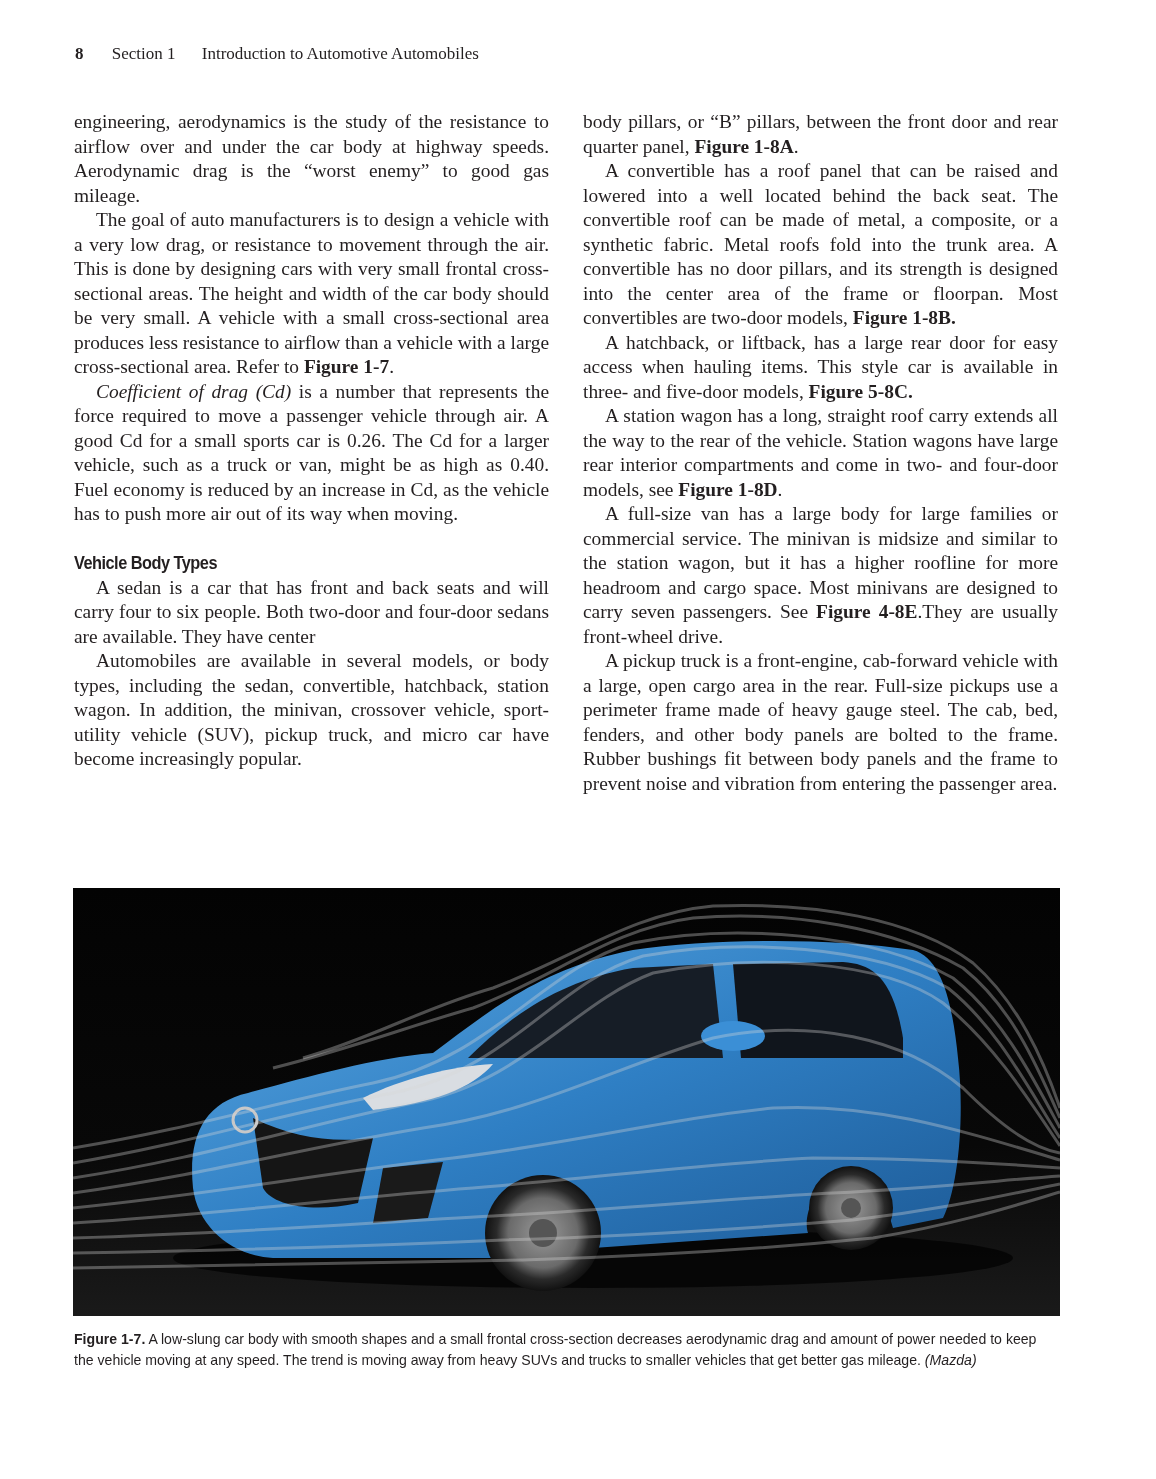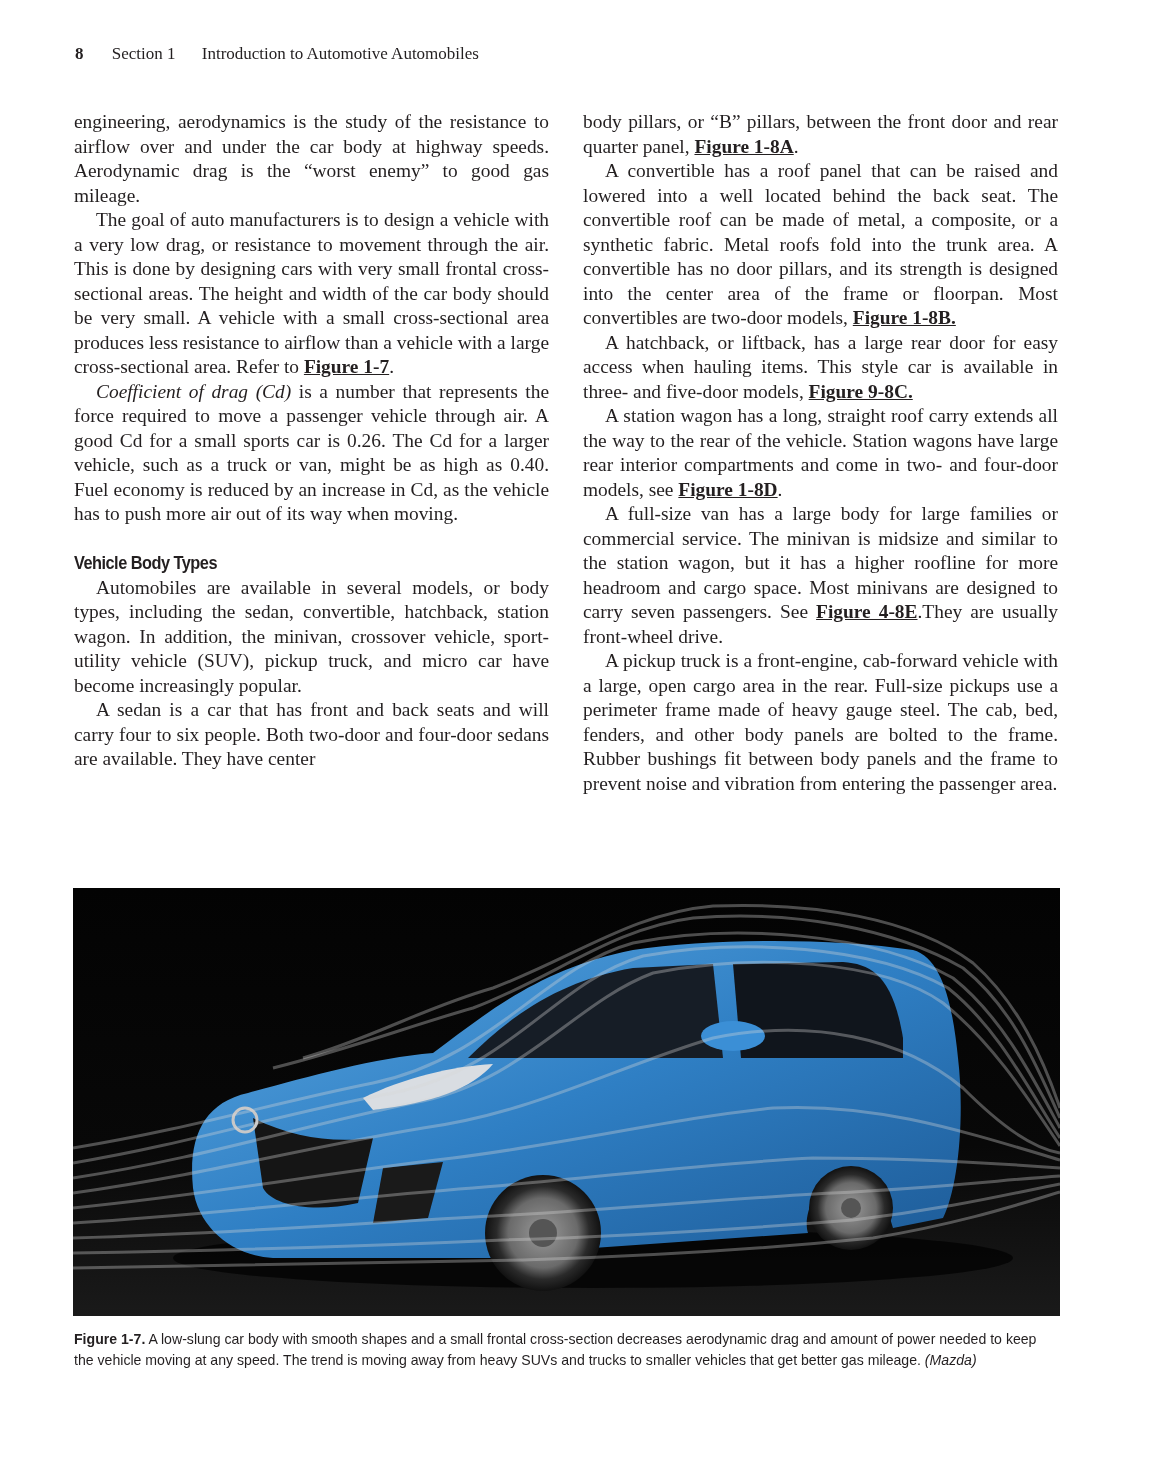--- a/index.html
+++ b/index.html
@@ -12,21 +12,21 @@
   .running-head .section { margin-right: 22px; }
   .col {
     position: absolute; top: 110px; width: 475px;
     font-family: "Liberation Serif", "DejaVu Serif", serif;
     font-size: 19.4px; line-height: 24.5px; text-align: justify; color: #231f20;
   }
   .col.left { left: 74px; }
   .col.right { left: 583px; }
   .col p { margin: 0; text-indent: 22px; hyphens: manual; }
   .col p.noindent { text-indent: 0; }
-  .col b { font-weight: bold; text-decoration: underline; }
+  .col b { font-weight: bold; }
   .col .italic-term { font-style: italic; font-weight: normal; }
   .col h2 {
     font-family: "Liberation Sans", sans-serif; font-weight: bold;
     font-size: 19px; letter-spacing: -0.6px; margin: 24px 0 1px 0; line-height: 24px;
     transform: scaleX(0.86); transform-origin: left;
   }
   .figure {
     position: absolute; left: 73px; top: 888px; width: 987px; height: 428px;
     background: #050505; overflow: hidden;
   }
@@ -47,28 +47,28 @@
   <span class="page-num">8</span>
   <span class="section">Section 1</span>
   <span>Introduction to Automotive Automobiles</span>
 </div>
 
 <div class="col left">
   <p class="noindent"><span>engineering, aerodynamics is the study of the resistance to airflow over and under the car body at highway speeds. Aerodynamic drag is the “worst enemy” to good gas mileage.</span></p>
   <p><span>The goal of auto manufacturers is to design a vehi­cle with a very low drag, or resistance to movement through the air. This is done by designing cars with very small frontal cross-sectional areas. The height and width of the car body should be very small. A vehicle with a small cross-sectional area produces less resistance to airflow than a vehicle with a large cross-sectional area. Refer to </span><b>Figure 1-7</b><span>.</span></p>
   <p><span class="italic-term">Coefficient of drag (Cd)</span><span> is a number that repre­sents the force required to move a passenger vehicle through air. A good Cd for a small sports car is 0.26. The Cd for a larger vehicle, such as a truck or van, might be as high as 0.40. Fuel economy is reduced by an increase in Cd, as the vehicle has to push more air out of its way when moving.</span></p>
   <h2>Vehicle Body Types</h2>
+  <p><span>A sedan is a car that has front and back seats and will carry four to six people. Both two-door and four-door sedans are available. They have center</span></p>
   <p><span>Automobiles are available in several models, or body types, including the sedan, convertible, hatchback, station wagon. In addition, the mini­van, crossover vehicle, sport-utility vehicle (SUV), pickup truck, and micro car have become increas­ingly popular.</span></p>
-  <p><span>A sedan is a car that has front and back seats and will carry four to six people. Both two-door and four-door sedans are available. They have center</span></p>
 </div>
 
 <div class="col right">
   <p class="noindent"><span>body pillars, or “B” pillars, between the front door and rear quarter panel, </span><b>Figure 1-8A</b><span>.</span></p>
   <p><span>A convertible has a roof panel that can be raised and lowered into a well located behind the back seat. The convertible roof can be made of metal, a composite, or a synthetic fabric. Metal roofs fold into the trunk area. A convertible has no door pillars, and its strength is designed into the center area of the frame or floorpan. Most convertibles are two-door models, </span><b>Figure 1-8B.</b></p>
-  <p><span>A hatchback, or liftback, has a large rear door for easy access when hauling items. This style car is avail­able in three- and five-door models, </span><b>Figure 9-8C.</b></p>
+  <p><span>A hatchback, or liftback, has a large rear door for easy access when hauling items. This style car is avail­able in three- and five-door models, </span><b>Figure 5-8C.</b></p>
   <p><span>A station wagon has a long, straight roof carry extends all the way to the rear of the vehicle. Station wagons have large rear interior compartments and come in two- and four-door models, see </span><b>Figure 1-8D</b><span>.</span></p>
   <p><span>A full-size van has a large body for large fami­lies or commercial service. The minivan is midsize and similar to the station wagon, but it has a higher roofline for more headroom and cargo space. Most minivans are designed to carry seven passengers. See </span><b>Figure 4-8E</b><span>.They are usually front-wheel drive.</span></p>
   <p><span>A pickup truck is a front-engine, cab-forward vehi­cle with a large, open cargo area in the rear. Full-size pickups use a perimeter frame made of heavy gauge steel. The cab, bed, fenders, and other body panels are bolted to the frame. Rubber bushings fit between body panels and the frame to prevent noise and vibration from entering the passenger area.</span></p>
 </div>
 
 <div class="figure">
   <svg width="987" height="428" viewBox="0 0 987 428" xmlns="http://www.w3.org/2000/svg">
     <defs>
       <linearGradient id="bg" x1="0" y1="0" x2="0" y2="1">
         <stop offset="0" stop-color="#030303"></stop>

